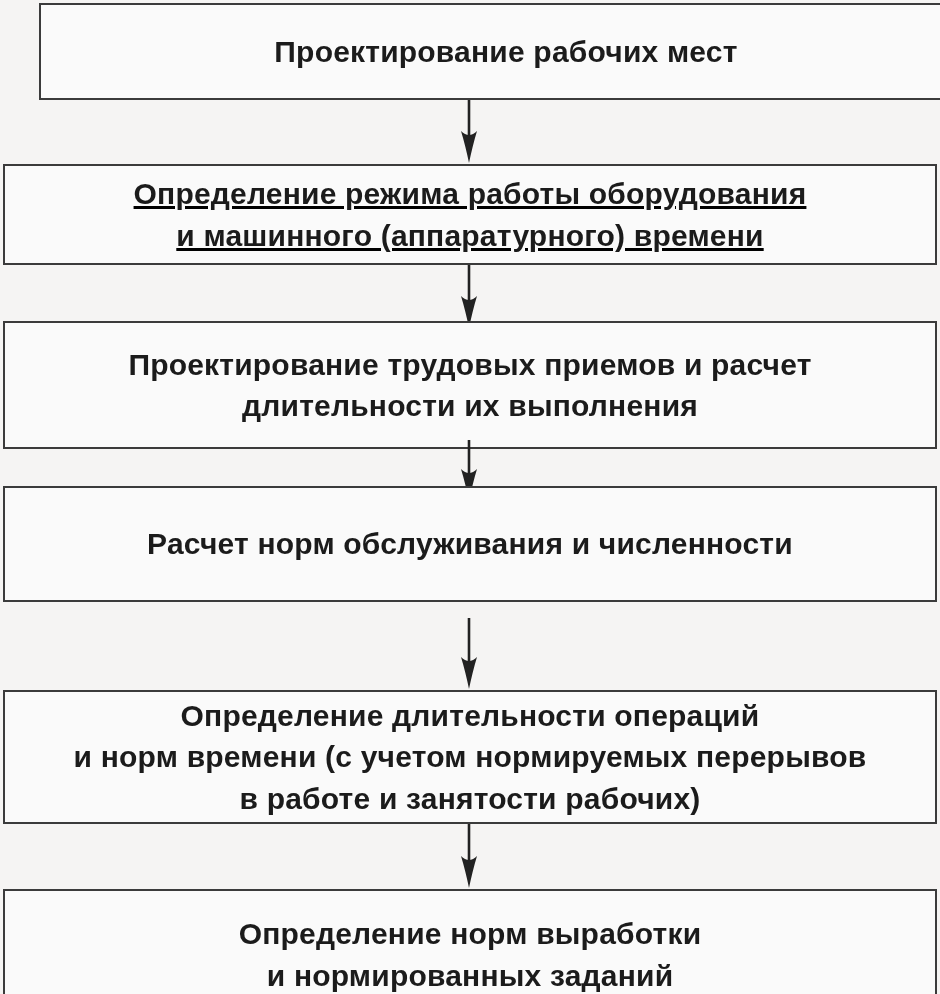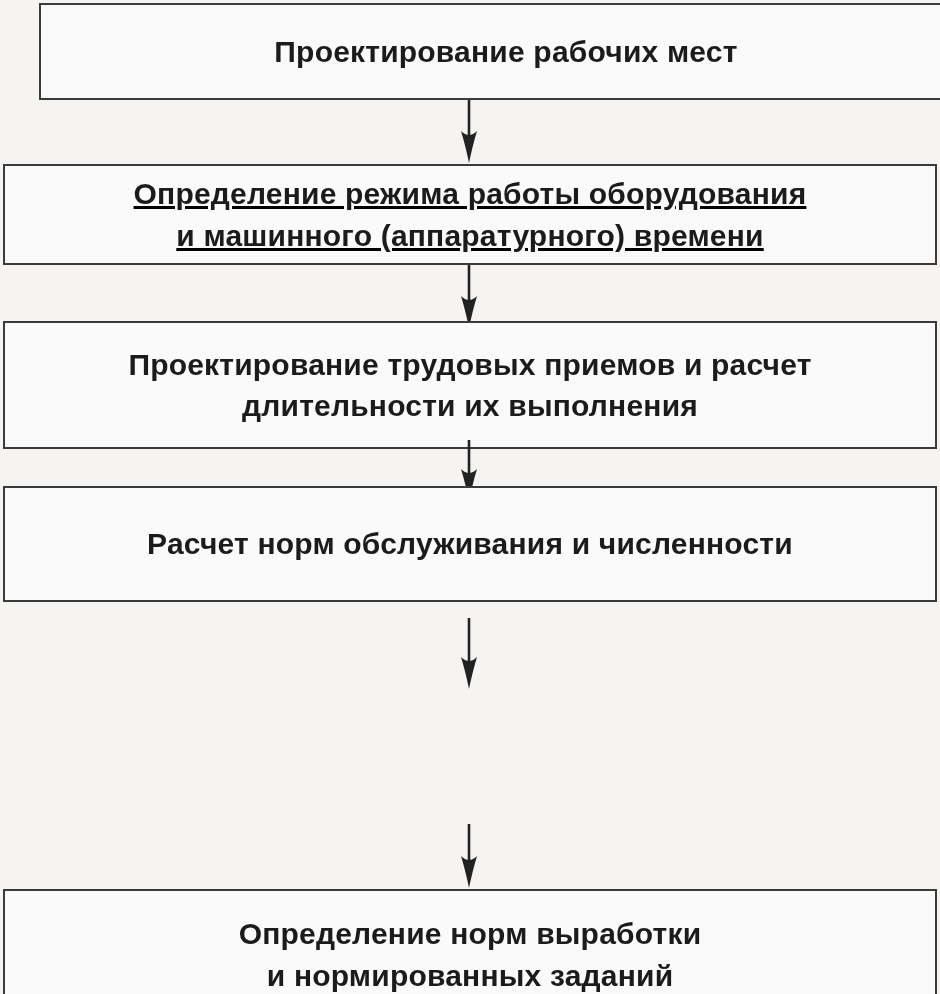--- a/index.html
+++ b/index.html
@@ -107,20 +107,25 @@
     <div class="flow-label">Расчет норм обслуживания и численности</div>
   </div>
 
   <div class="flow-arrow" id="arrow-4">
     <svg width="24" height="72" viewBox="0 0 24 72">
       <line x1="12" y1="0" x2="12" y2="48" stroke="#222222" stroke-width="2.6"></line>
       <path d="M12,71 C10,61 7,49 4,39 Q12,47 20,39 C17,49 14,61 12,71 Z" fill="#222222"></path>
     </svg>
   </div>
 
+  <div class="flow-box" id="box-5">
+    <div class="flow-label">Определение длительности операций
+и норм времени (с учетом нормируемых перерывов
+в работе и занятости рабочих)</div>
+  </div>
 
   <div class="flow-arrow" id="arrow-5">
     <svg width="24" height="65" viewBox="0 0 24 65">
       <line x1="12" y1="0" x2="12" y2="41" stroke="#222222" stroke-width="2.6"></line>
       <path d="M12,64 C10,54 7,42 4,32 Q12,40 20,32 C17,42 14,54 12,64 Z" fill="#222222"></path>
     </svg>
   </div>
 
   <div class="flow-box" id="box-6">
     <div class="flow-label">Определение норм выработки

